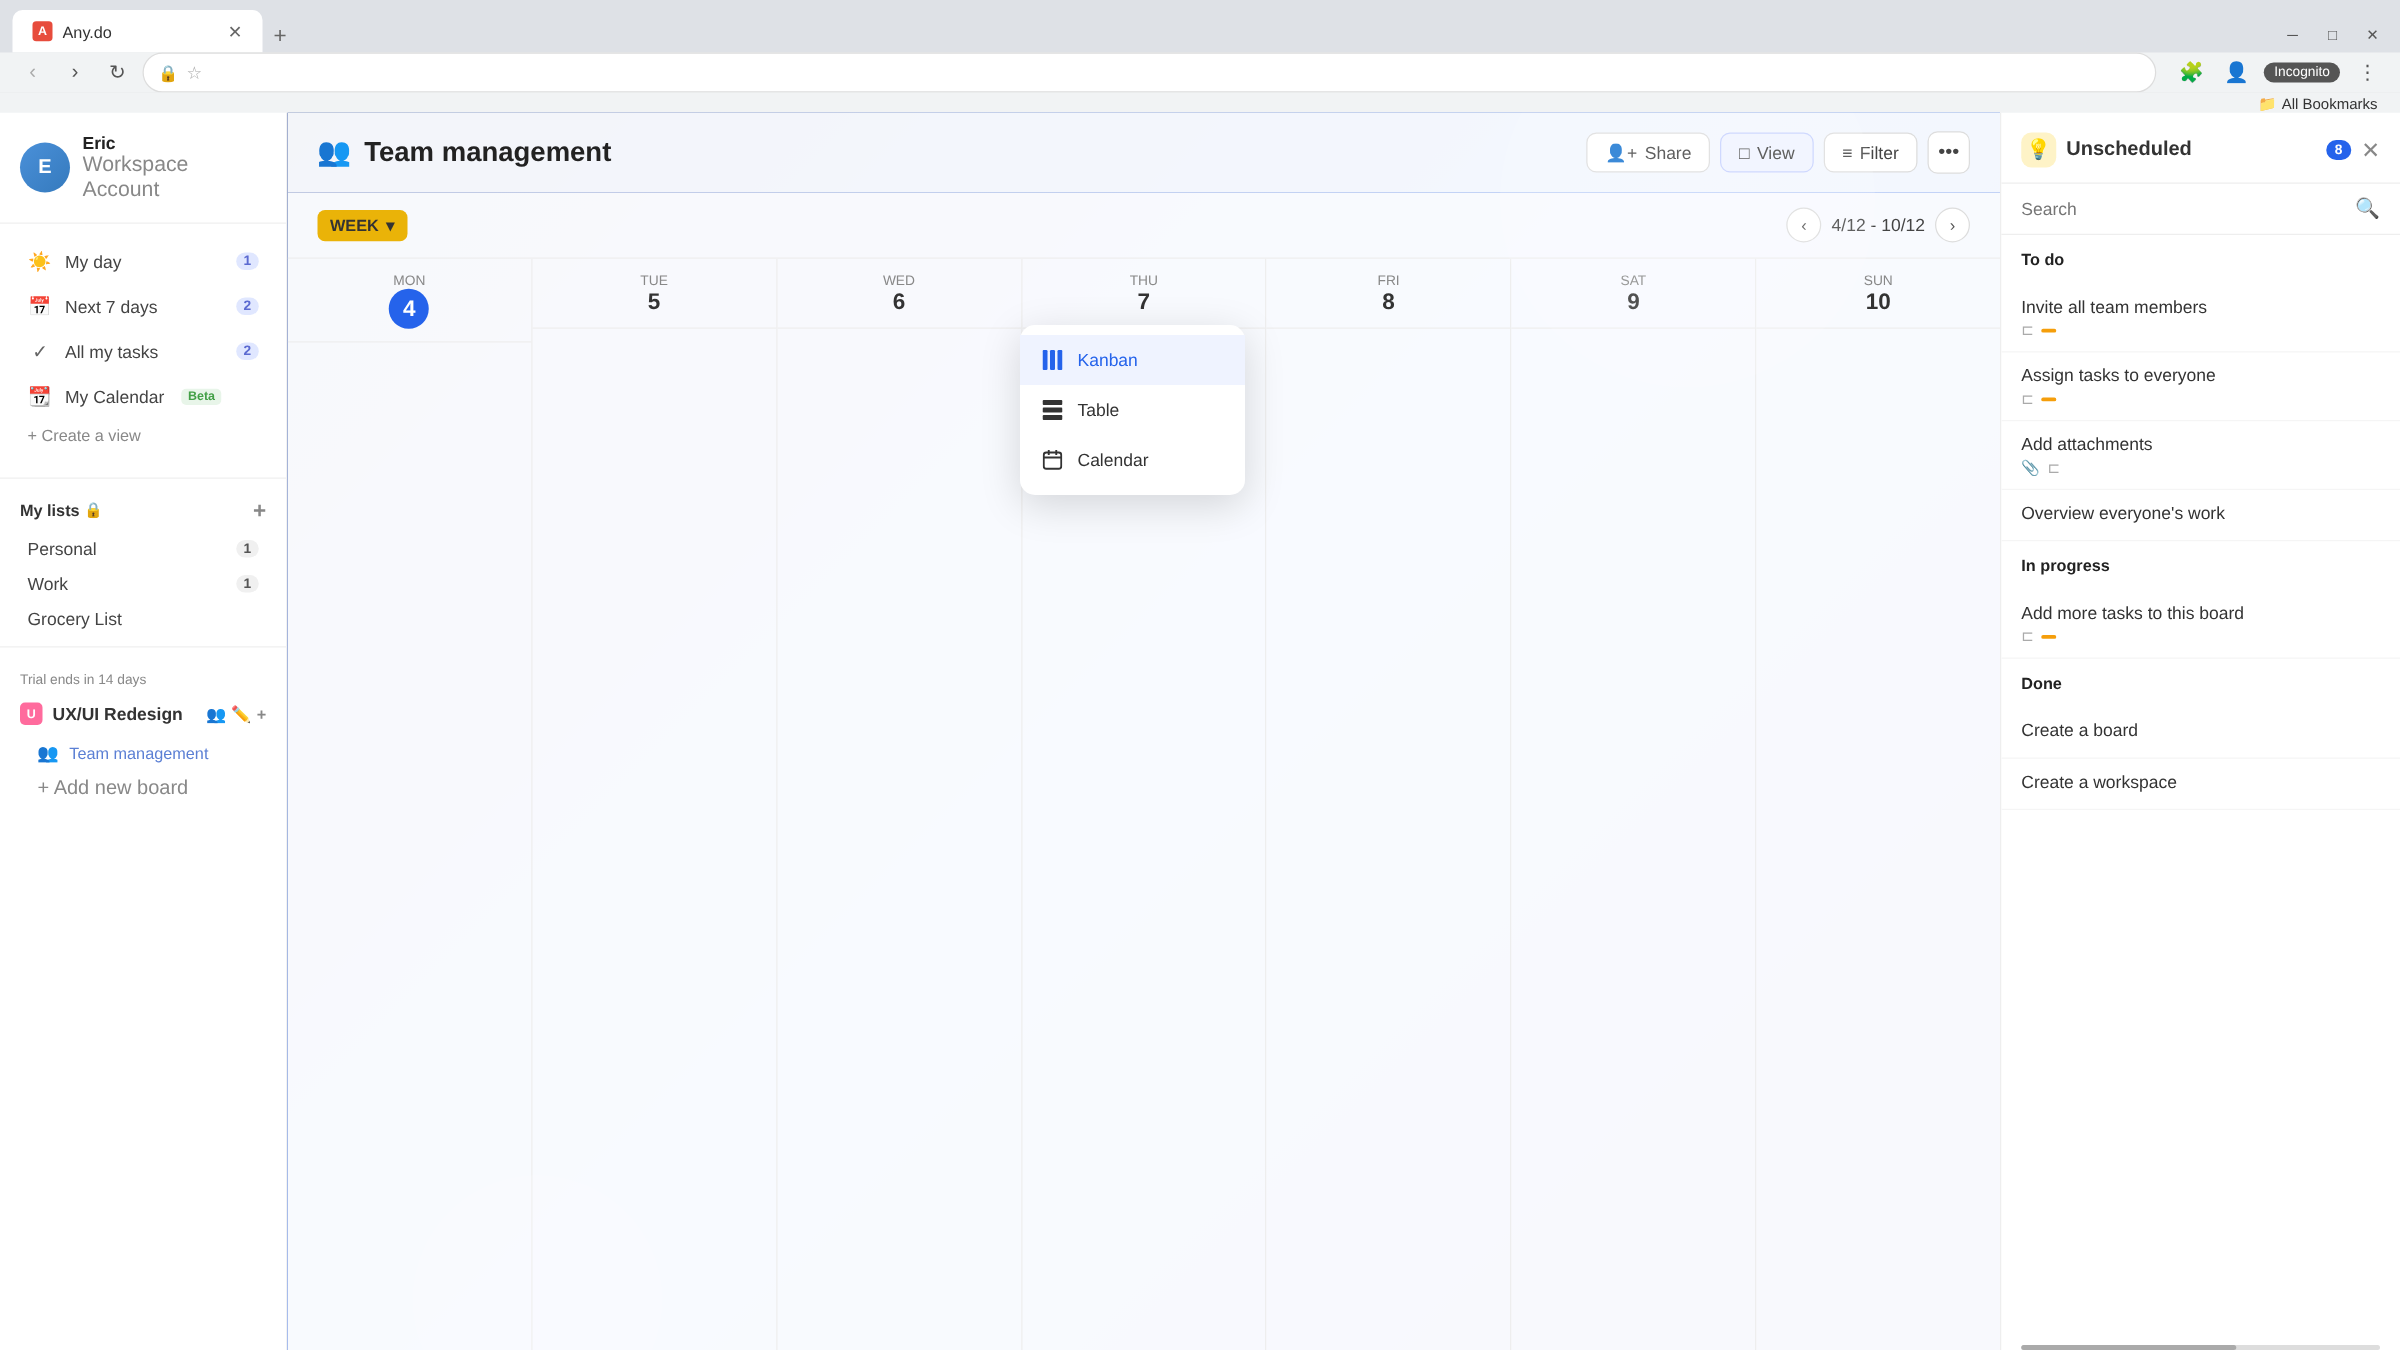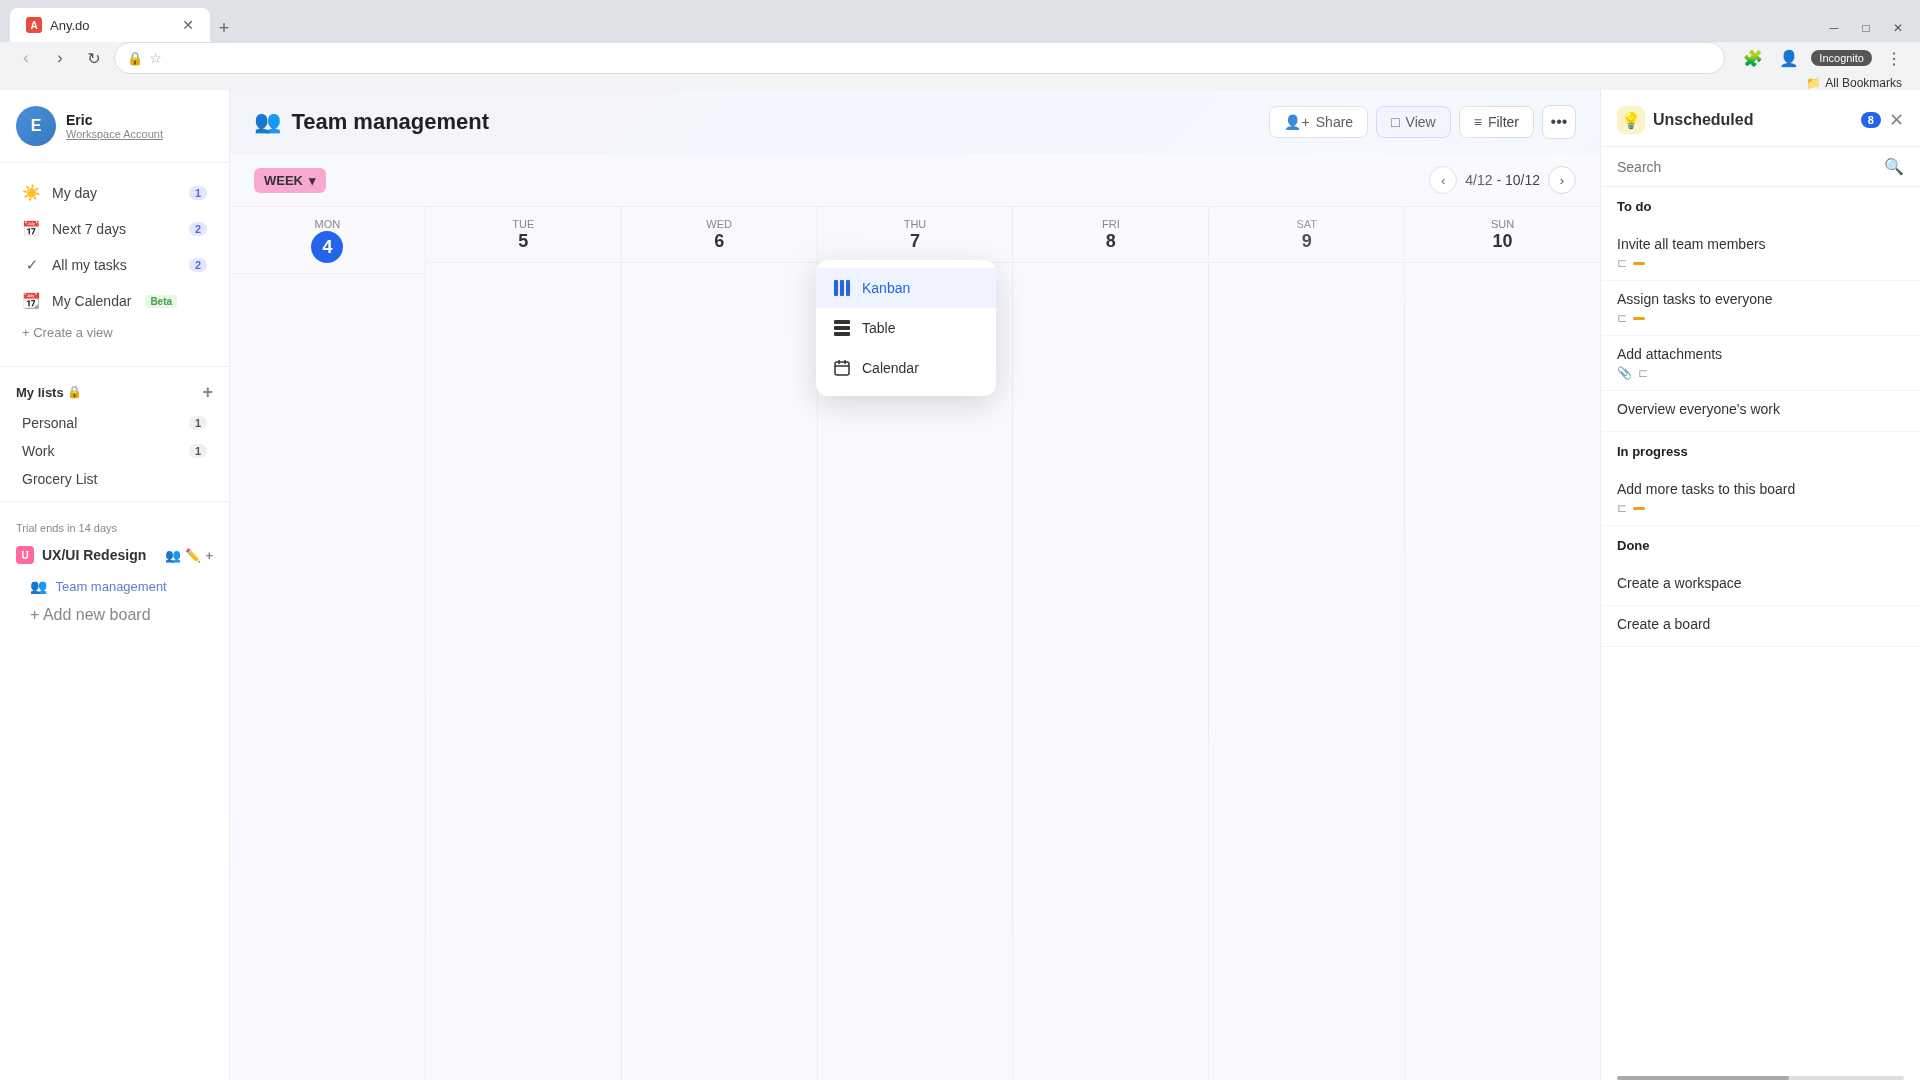--- a/index.html
+++ b/index.html
@@ -26,21 +26,21 @@
 
     
     .app { display: flex; flex: 1; overflow: hidden; }
 
     
     .sidebar { width: 230px; background: #fff; display: flex; flex-direction: column; border-right: 1px solid #eee; flex-shrink: 0; overflow-y: auto; }
     .sidebar-header { padding: 16px; display: flex; align-items: center; gap: 10px; border-bottom: 1px solid #f0f0f0; }
     .avatar { width: 40px; height: 40px; border-radius: 50%; background: linear-gradient(135deg, #4a90d9, #357abd); display: flex; align-items: center; justify-content: center; color: white; font-weight: bold; font-size: 16px; flex-shrink: 0; overflow: hidden; }
     .user-info { flex: 1; overflow: hidden; }
     .user-name { font-size: 14px; font-weight: 600; color: #222; }
-    .user-subtitle { font-size: 11px; color: #888; text-decoration: underline; }
+    .user-subtitle { font-size: 17px; color: #888; }
 
     .sidebar-nav { padding: 12px 0; }
     .sidebar-nav-item { display: flex; align-items: center; gap: 10px; padding: 8px 16px; cursor: pointer; font-size: 14px; color: #444; border-radius: 6px; margin: 0 6px; }
     .sidebar-nav-item .nav-icon { width: 20px; height: 20px; display: flex; align-items: center; justify-content: center; font-size: 15px; color: #666; }
     .sidebar-nav-item .badge { background: #e0e7ff; color: #5b6ad1; font-size: 11px; font-weight: 600; padding: 1px 6px; border-radius: 10px; margin-left: auto; }
     .beta-badge { background: #e8f5e9; color: #43a047; font-size: 10px; font-weight: 600; padding: 1px 5px; border-radius: 4px; margin-left: 4px; }
 
     .create-view-btn { display: flex; align-items: center; gap: 8px; padding: 6px 16px; font-size: 13px; color: #888; cursor: pointer; margin: 0 6px; }
 
     .section-divider { height: 1px; background: #f0f0f0; margin: 8px 0; }
@@ -69,21 +69,21 @@
     .board-title-area { display: flex; align-items: center; gap: 10px; }
     .board-icon-lg { font-size: 22px; }
     .board-title { font-size: 22px; font-weight: 700; color: #222; }
     .header-actions { display: flex; align-items: center; gap: 8px; margin-left: auto; }
     .header-btn { display: flex; align-items: center; gap: 6px; padding: 7px 14px; border-radius: 8px; border: 1px solid #ddd; background: white; cursor: pointer; font-size: 14px; color: #444; }
     .more-btn { width: 34px; height: 34px; border-radius: 8px; border: 1px solid #ddd; background: white; cursor: pointer; display: flex; align-items: center; justify-content: center; color: #444; font-size: 16px; }
 
     
     .calendar-area { flex: 1; background: rgba(255,255,255,0.97); margin: 0; display: flex; flex-direction: column; overflow: hidden; }
     .calendar-controls { display: flex; align-items: center; padding: 12px 24px; gap: 16px; border-bottom: 1px solid #eee; }
-    .week-selector { display: flex; align-items: center; gap: 6px; background: #f9a8d4; border-radius: 6px; padding: 5px 10px; cursor: pointer; font-size: 13px; font-weight: 600; color: #333; }
+    .week-selector { display: flex; align-items: center; gap: 6px; background: #eab308; border-radius: 6px; padding: 5px 10px; cursor: pointer; font-size: 13px; font-weight: 600; color: #333; }
     .date-range { font-size: 14px; color: #444; font-weight: 500; margin-left: auto; display: flex; align-items: center; gap: 8px; }
     .date-nav-btn { width: 28px; height: 28px; border-radius: 50%; border: 1px solid #ddd; background: white; cursor: pointer; display: flex; align-items: center; justify-content: center; color: #555; }
     .calendar-grid { display: flex; flex: 1; overflow: hidden; }
     .day-column { flex: 1; border-right: 1px solid #eee; display: flex; flex-direction: column; }
     .day-column:last-child { border-right: none; }
     .day-header { padding: 10px 12px; text-align: center; font-size: 12px; color: #888; font-weight: 500; border-bottom: 1px solid #eee; }
     .day-header .day-num { font-size: 18px; font-weight: 700; color: #333; display: block; }
     .day-header .day-num.today { background: #2563eb; color: white; border-radius: 50%; width: 32px; height: 32px; display: flex; align-items: center; justify-content: center; margin: 0 auto; }
     .day-body { flex: 1; padding: 8px; }
     .dropdown-menu { position: absolute; top: 170px; left: 586px; background: white; border-radius: 12px; box-shadow: 0 8px 32px rgba(0,0,0,0.15); width: 180px; padding: 8px 0; z-index: 200; }
@@ -449,24 +449,24 @@
           <span class="task-meta-icon">⊏</span>
           <div class="task-priority"></div>
         </div>
       </div>
 
       <div class="panel-section">
         <div class="panel-section-title">Done</div>
       </div>
 
       <div class="task-item">
+        <div class="task-title">Create a board</div>
+      </div>
+
+      <div class="task-item">
         <div class="task-title">Create a workspace</div>
-      </div>
-
-      <div class="task-item">
-        <div class="task-title">Create a board</div>
       </div>
     </div>
     <div class="panel-scrollbar">
       <div class="panel-scrollbar-thumb"></div>
     </div>
   </div>
 </div>
 
 </body></html>

